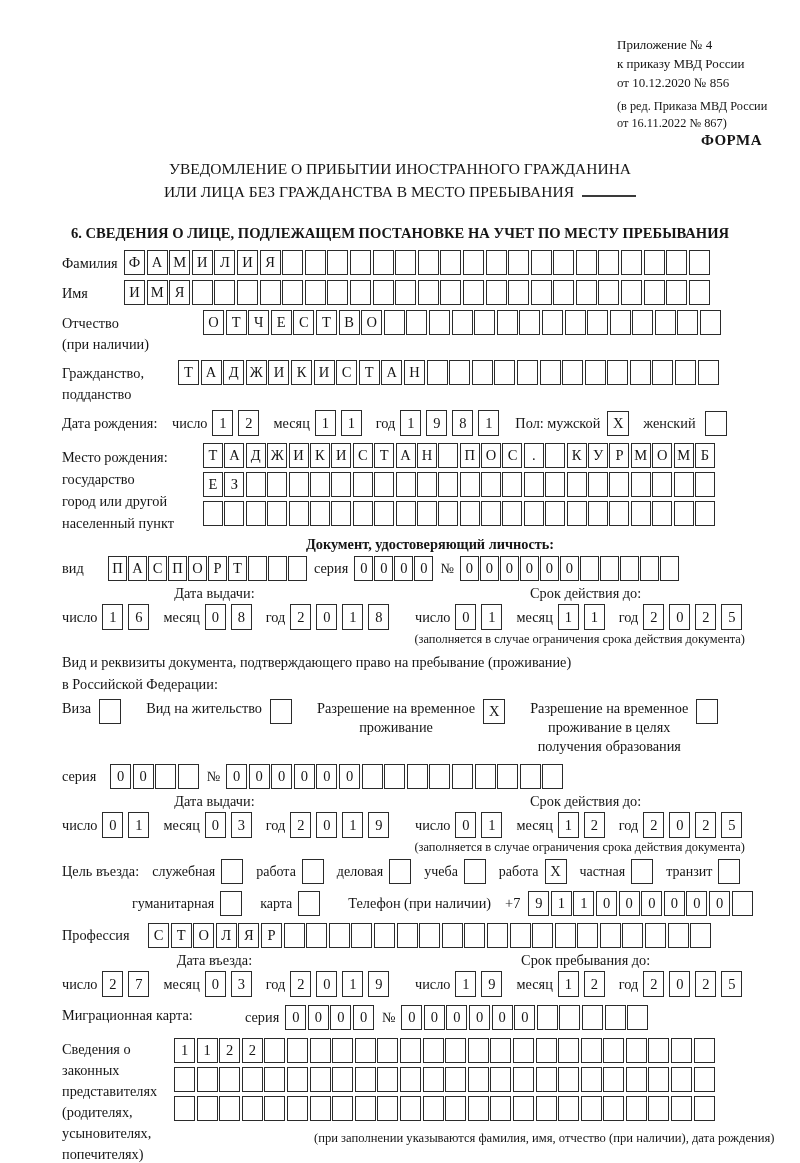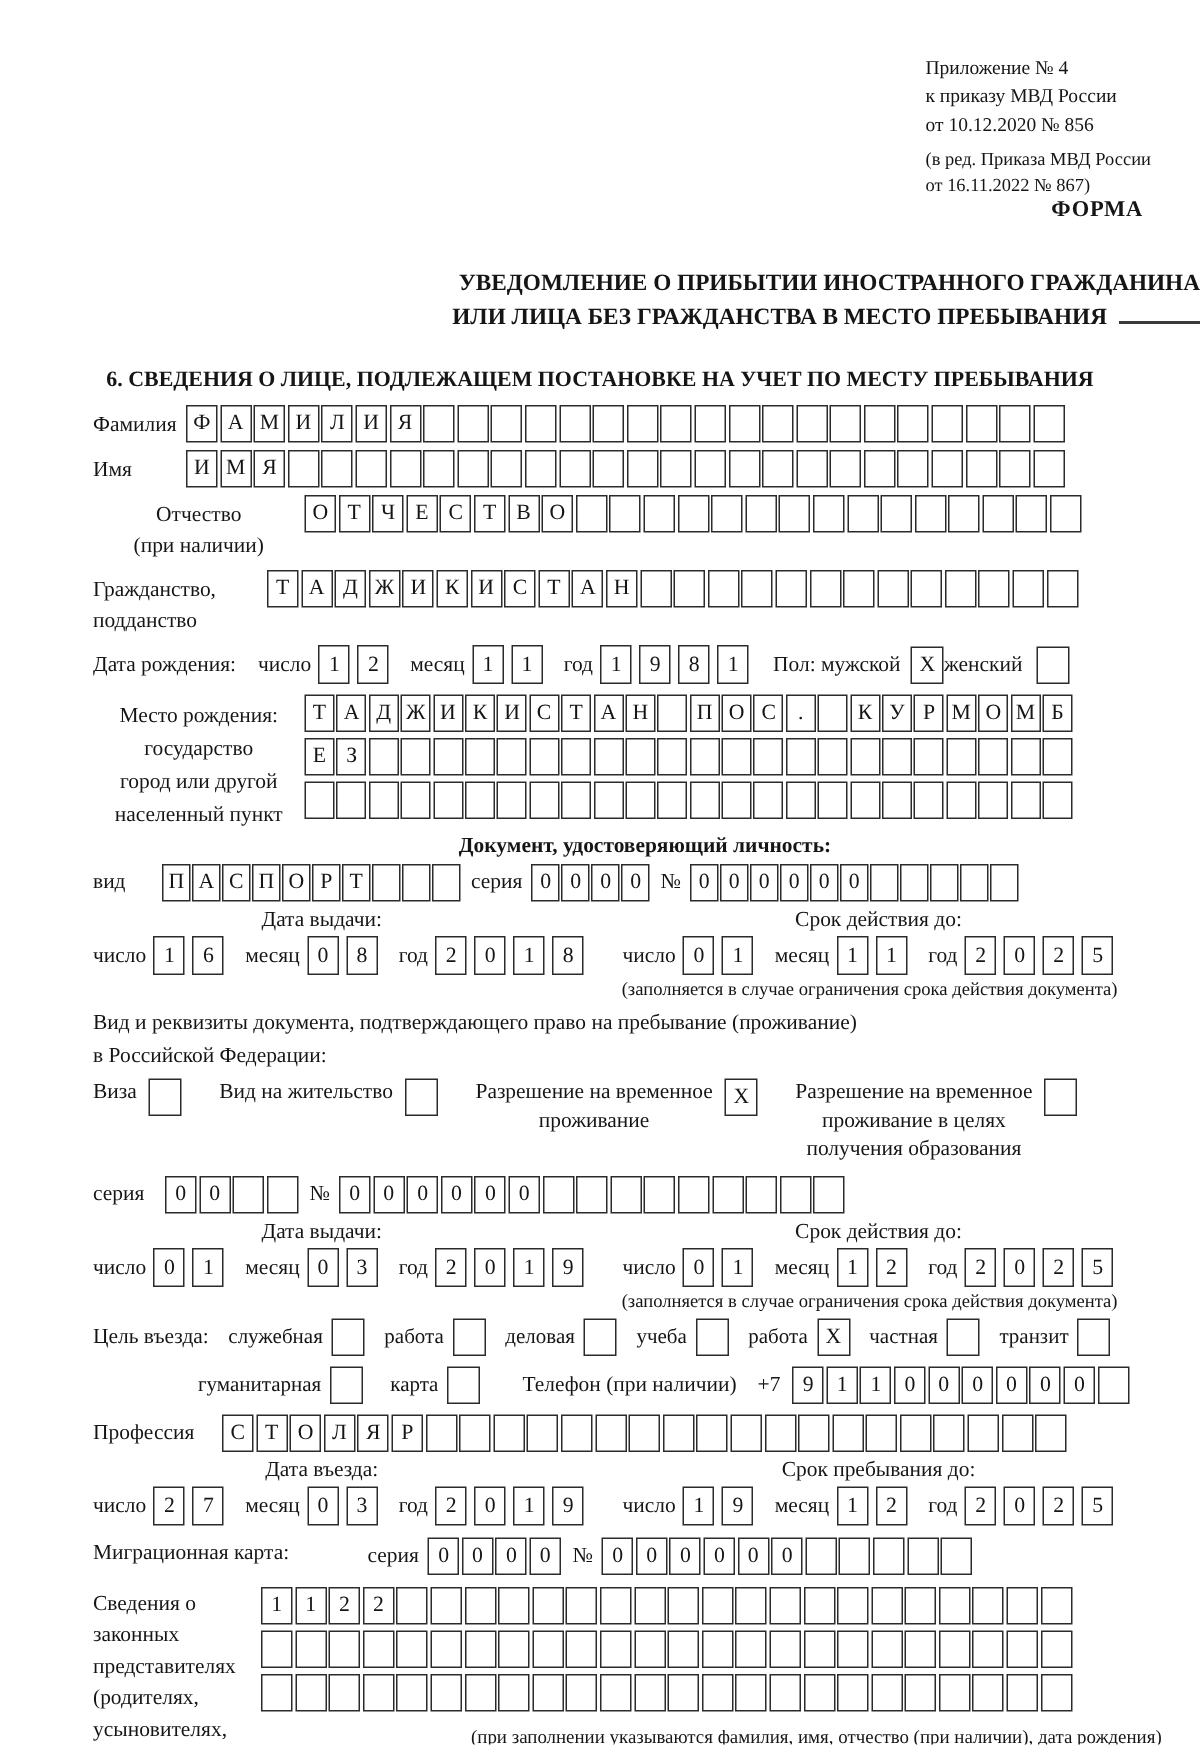--- a/index.html
+++ b/index.html
@@ -8,30 +8,30 @@
     height:1163px; background:#ffffff; color:#151515; overflow:hidden;
     font-family:"Liberation Serif","DejaVu Serif",serif; font-size:14px;
   }
   .page { padding-top:36px; position:relative; width:800px; height:1045px; }
 
   
   .hdr { margin-left:617px; font-size:13px; line-height:1.45; }
   .hdr-sub { margin-left:617px; font-size:12.3px; line-height:1.4; margin-top:5px; }
   .forma { text-align:right; padding-right:38px; font-weight:bold; font-size:15px; letter-spacing:.5px; }
 
-  .title { text-align:right; font-weight:bold; font-size:15.5px; line-height:1.5; margin-top:28px; }
+  .title { text-align:center; font-weight:normal; font-size:15.5px; line-height:1.5; margin-top:8px; }
   .title-underline { display:inline-block; width:54px; height:13px; border-bottom:2px solid #3a3a3a; margin-left:8px; }
   .sec-heading { text-align:center; font-weight:bold; font-size:14.6px; margin-top:22px; }
 
   .content { padding:8px 2px 0 62px; }
 
   .frow { display:flex; align-items:flex-start; margin-bottom:5px; }
   .flabel { font-size:14.3px; line-height:21px; padding-top:3px; white-space:pre-line; flex:none; }
   .w62  { width:62px; }  .w86  { width:86px; }
-  .w116 { width:116px; } .w141 { width:141px;text-align:center; } .w112 { width:112px; }
+  .w116 { width:116px; } .w141 { width:141px; } .w112 { width:112px; }
 
   .cells { display:flex; flex:none; }
   .cell {
     width:21px; height:25px; border:1.5px solid #2b2b2b; margin-right:1.6px;
     display:inline-flex; align-items:center; justify-content:center;
     font-size:14.5px; background:#fff; flex:none;
   }
   .tight .cell { width:19px; margin-right:1px; }
   .bp .cell    { width:20px; margin-right:1.4px; }
   .stack > .cells { margin-bottom:4px; }
@@ -240,21 +240,21 @@
         </span>
       <span class="dg-label">год</span>
       <span class="cells dcells">
           <span class="cell">1</span>
           <span class="cell">9</span>
           <span class="cell">8</span>
           <span class="cell">1</span>
         </span>
       <span class="dg-label" style="margin-left:2px;">Пол: мужской</span>
       <span class="checkbox" style="margin-left:2px;">X</span>
-      <span class="dg-label" style="">женский</span>
+      <span class="dg-label" style="margin-left:14px;">женский</span>
       <span class="checkbox" style="margin-left:4px;"></span>
     </div>
 
     <div class="frow" style="margin-bottom:2px;">
       <span class="flabel w141" style="line-height:22px;">Место рождения:
 государство
 город или другой
 населенный пункт</span>
       <span class="stack">
         <span class="cells bp">

